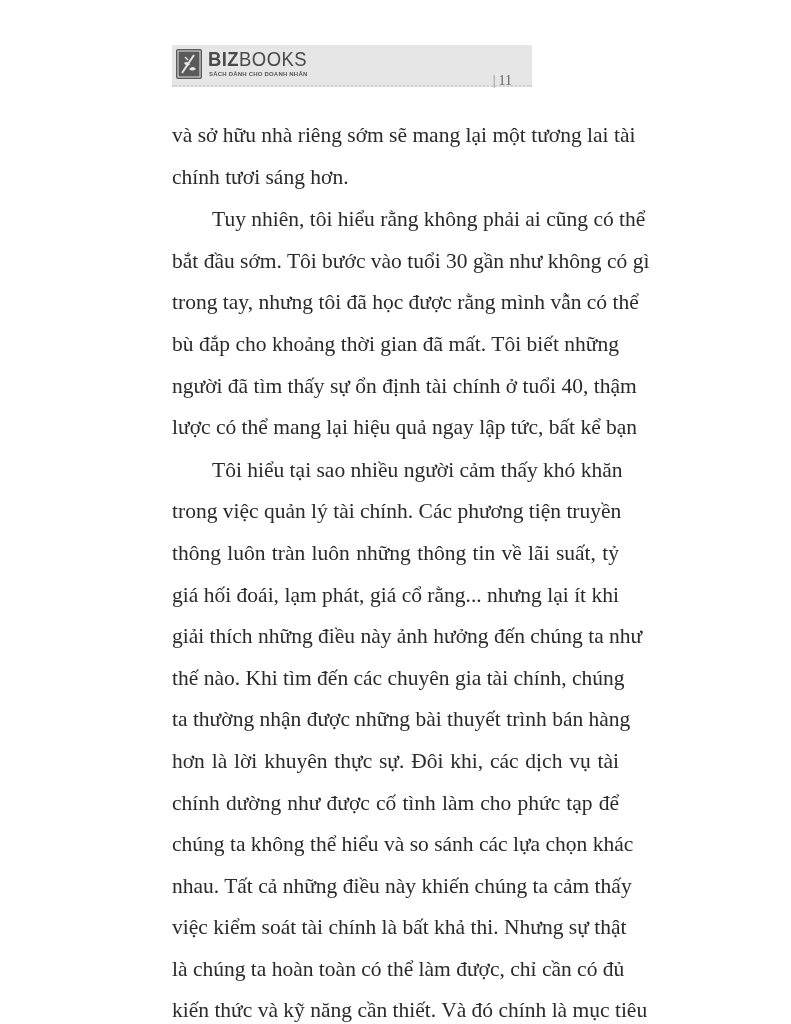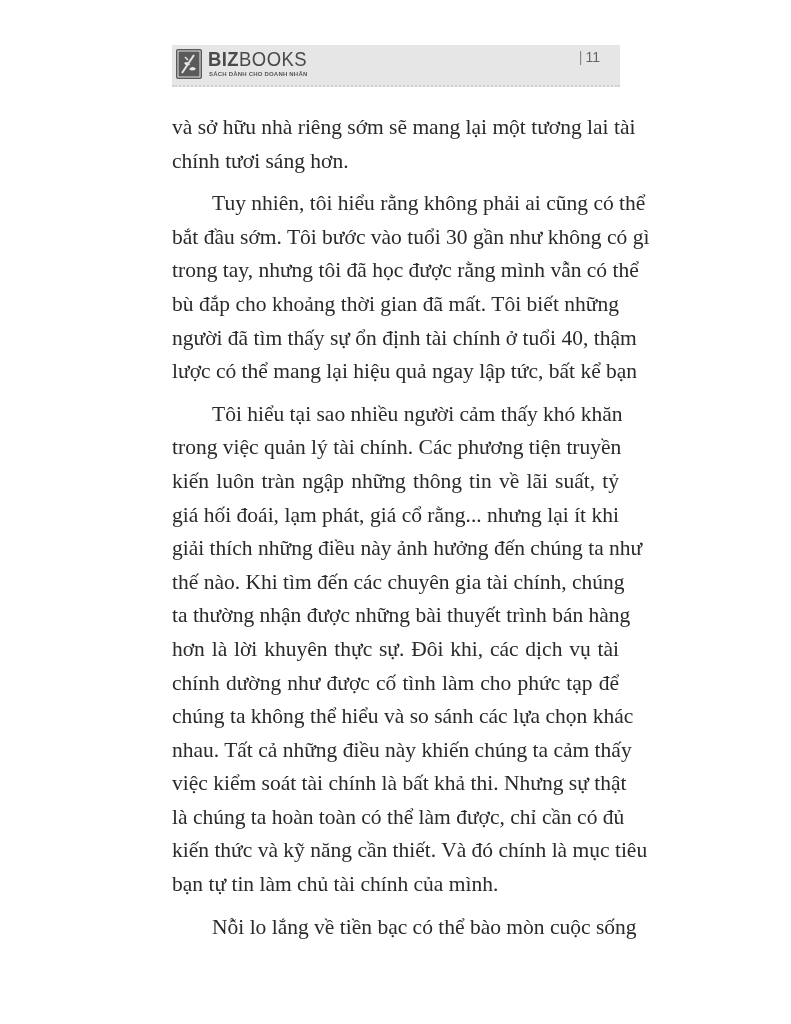--- a/index.html
+++ b/index.html
@@ -1,18 +1,18 @@
 <!DOCTYPE html>
 <html><head>
 <meta charset="utf-8">
 <style>
   html, body { margin: 0; padding: 0; background: #ffffff; }
   body { width: 791px; height: 1024px; position: relative; overflow: hidden; }
   .header-bar {
-    position: absolute; left: 172px; top: 45px; width: 448px; height: 40px;
+    position: absolute; left: 172px; top: 45px; width: 360px; height: 40px;
     background: #e6e6e6;
     border-bottom: 2px dotted #d0d0d0;
   }
   .logo-box {
     position: absolute; left: 4px; top: 4px; width: 26px; height: 30px;
     background: #5a5a5a; border-radius: 2px;
   }
   .logo-box svg { position: absolute; left: 0; top: 0; }
   .brand {
     position: absolute; left: 36px; top: 3px;
@@ -21,33 +21,33 @@
     transform: scaleX(0.88); transform-origin: left top;
   }
   .brand .biz { font-weight: bold; }
   .tagline {
     position: absolute; left: 37px; top: 26px;
     font-family: "Liberation Sans", sans-serif;
     font-size: 6px; color: #555; letter-spacing: 0.2px; line-height: 7px;
     font-weight: bold;
   }
   .page-num {
-    position: absolute; right: 20px; top: 4px;
-    font-family: Liberation Sans, sans-serif;
+    position: absolute; right: 20px; top: 28px;
+    font-family: Liberation Serif, serif;
     font-size: 14px; color: #666; line-height: 16px;
   }
   .page-num .sep { color: #888; margin-right: 3px; }
   .body-text {
     position: absolute; left: 172px; top: 111px; width: 447px;
     font-family: "Liberation Serif", serif;
     font-size: 21.5px; line-height: 33.6px; color: #2a2a2a;
     text-align: justify;
   }
   .body-text p { margin: 0 0 9px 0; text-indent: 0; }
-  .line { display: block; text-align-last: justify; white-space: nowrap; }
+  .line { display: block; text-align-last: justify; white-space: nowrap; margin-top: 8px; }
   .line.last { text-align-last: left; }
 </style>
 </head>
 <body>
 
 <div class="header-bar">
   <div class="logo-box">
     <svg width="26" height="30" viewBox="0 0 26 30">
       <rect x="2" y="2" width="22" height="26" fill="none" stroke="#e6e6e6" stroke-width="1"></rect>
       <path d="M6 24 L18 6" stroke="#e6e6e6" stroke-width="2" fill="none"></path>
@@ -70,21 +70,21 @@
       <span class="line" style="text-indent: 40px;">Tuy nhiên, tôi hiểu rằng không phải ai cũng có thể</span>
       <span class="line">bắt đầu sớm. Tôi bước vào tuổi 30 gần như không có gì</span>
       <span class="line">trong tay, nhưng tôi đã học được rằng mình vẫn có thể</span>
       <span class="line">bù đắp cho khoảng thời gian đã mất. Tôi biết những</span>
       <span class="line">người đã tìm thấy sự ổn định tài chính ở tuổi 40, thậm</span>
       <span class="line">lược có thể mang lại hiệu quả ngay lập tức, bất kể bạn</span>
     </p>
     <p>
       <span class="line" style="text-indent: 40px;">Tôi hiểu tại sao nhiều người cảm thấy khó khăn</span>
       <span class="line">trong việc quản lý tài chính. Các phương tiện truyền</span>
-      <span class="line">kiến luôn tràn ngập những thông tin về lãi suất, tỷ</span>
+      <span class="line">thông luôn tràn luôn những thông tin về lãi suất, tỷ</span>
       <span class="line">giá hối đoái, lạm phát, giá cổ rằng... nhưng lại ít khi</span>
       <span class="line">giải thích những điều này ảnh hưởng đến chúng ta như</span>
       <span class="line">thế nào. Khi tìm đến các chuyên gia tài chính, chúng</span>
       <span class="line">ta thường nhận được những bài thuyết trình bán hàng</span>
       <span class="line">hơn là lời khuyên thực sự. Đôi khi, các dịch vụ tài</span>
       <span class="line">chính dường như được cố tình làm cho phức tạp để</span>
       <span class="line">chúng ta không thể hiểu và so sánh các lựa chọn khác</span>
       <span class="line">nhau. Tất cả những điều này khiến chúng ta cảm thấy</span>
       <span class="line">việc kiểm soát tài chính là bất khả thi. Nhưng sự thật</span>
       <span class="line">là chúng ta hoàn toàn có thể làm được, chỉ cần có đủ</span>

